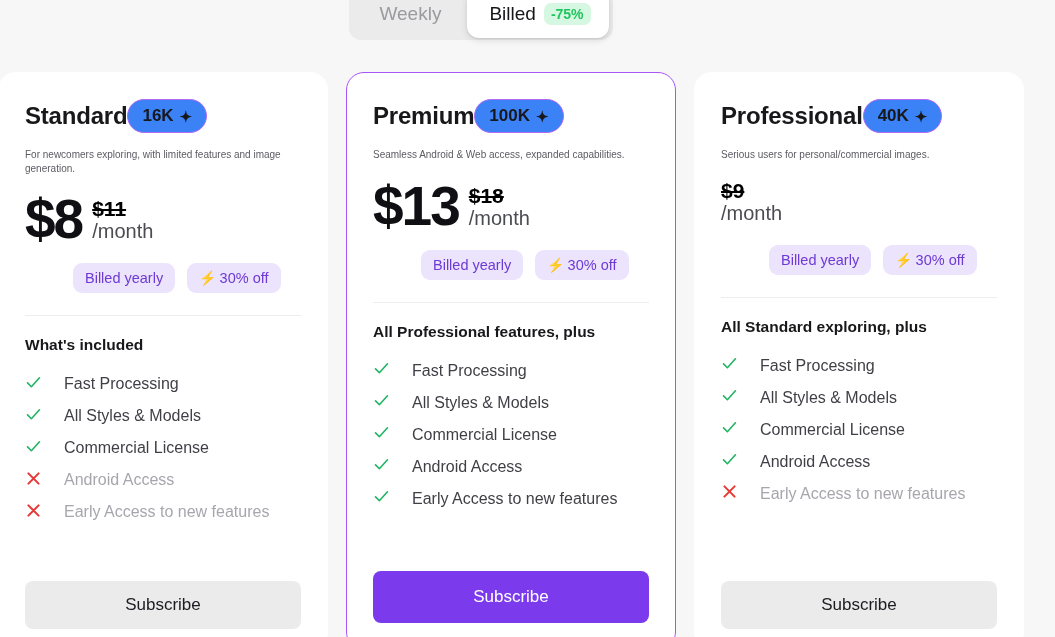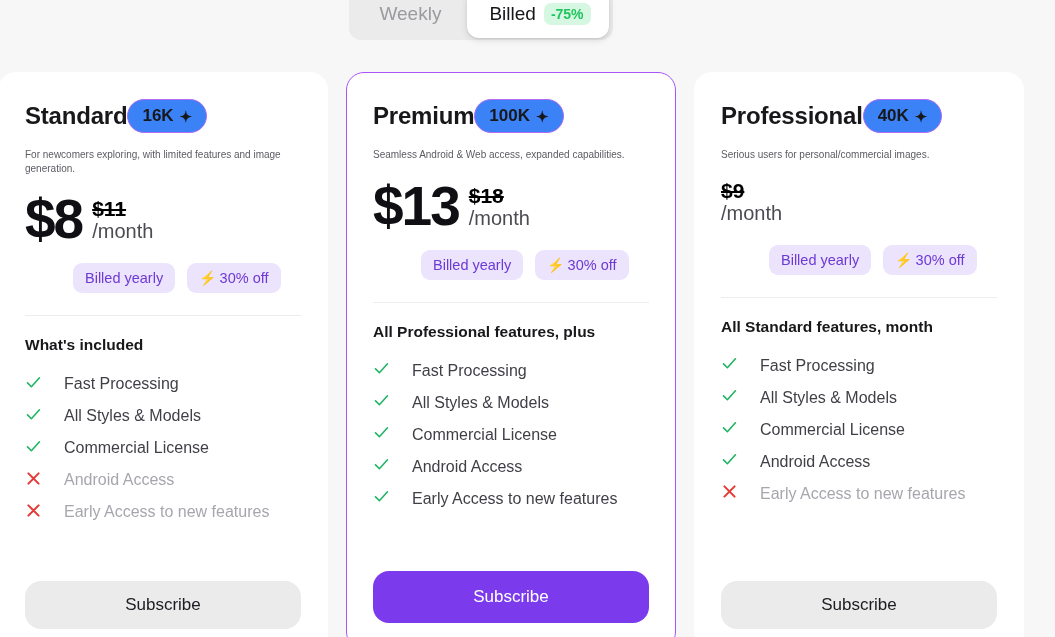--- a/index.html
+++ b/index.html
@@ -219,21 +219,21 @@
 
   .ficon { width: 17px; height: 17px; flex: 0 0 17px; }
 
   .subscribe {
     position: absolute;
     left: 26px;
     right: 26px;
     bottom: 20px;
     height: 48px;
     border: none;
-    border-radius: 16px;
+    border-radius: 8px;
     background: #ebebec;
     color: #1b1b20;
     font-family: "Liberation Sans", sans-serif;
     font-size: 17px;
     cursor: pointer;
   }
 
   .subscribe.primary {
     background: #7c3aed;
     color: #ffffff;
@@ -391,21 +391,21 @@
         </span>
       </div>
       <div class="pills">
         <span class="pill">Billed yearly</span>
         <span class="pill">
           <span class="bolt">⚡</span>
           <span>30% off</span>
         </span>
       </div>
       <div class="divider"></div>
-      <div class="incl-title">All Standard features, month</div>
+      <div class="incl-title">All Standard exploring, plus</div>
       <ul class="features">
         <li class="feature">
           <span><svg class="ficon" viewBox="0 0 20 20" fill="none" stroke="#22b563" stroke-width="1.9" stroke-linecap="round" stroke-linejoin="round">
               <path d="M3 10.5 L7.5 15 L17 4.5"></path>
             </svg></span>
           <span>Fast Processing</span>
         </li>
         <li class="feature">
           <span><svg class="ficon" viewBox="0 0 20 20" fill="none" stroke="#22b563" stroke-width="1.9" stroke-linecap="round" stroke-linejoin="round">
               <path d="M3 10.5 L7.5 15 L17 4.5"></path>

